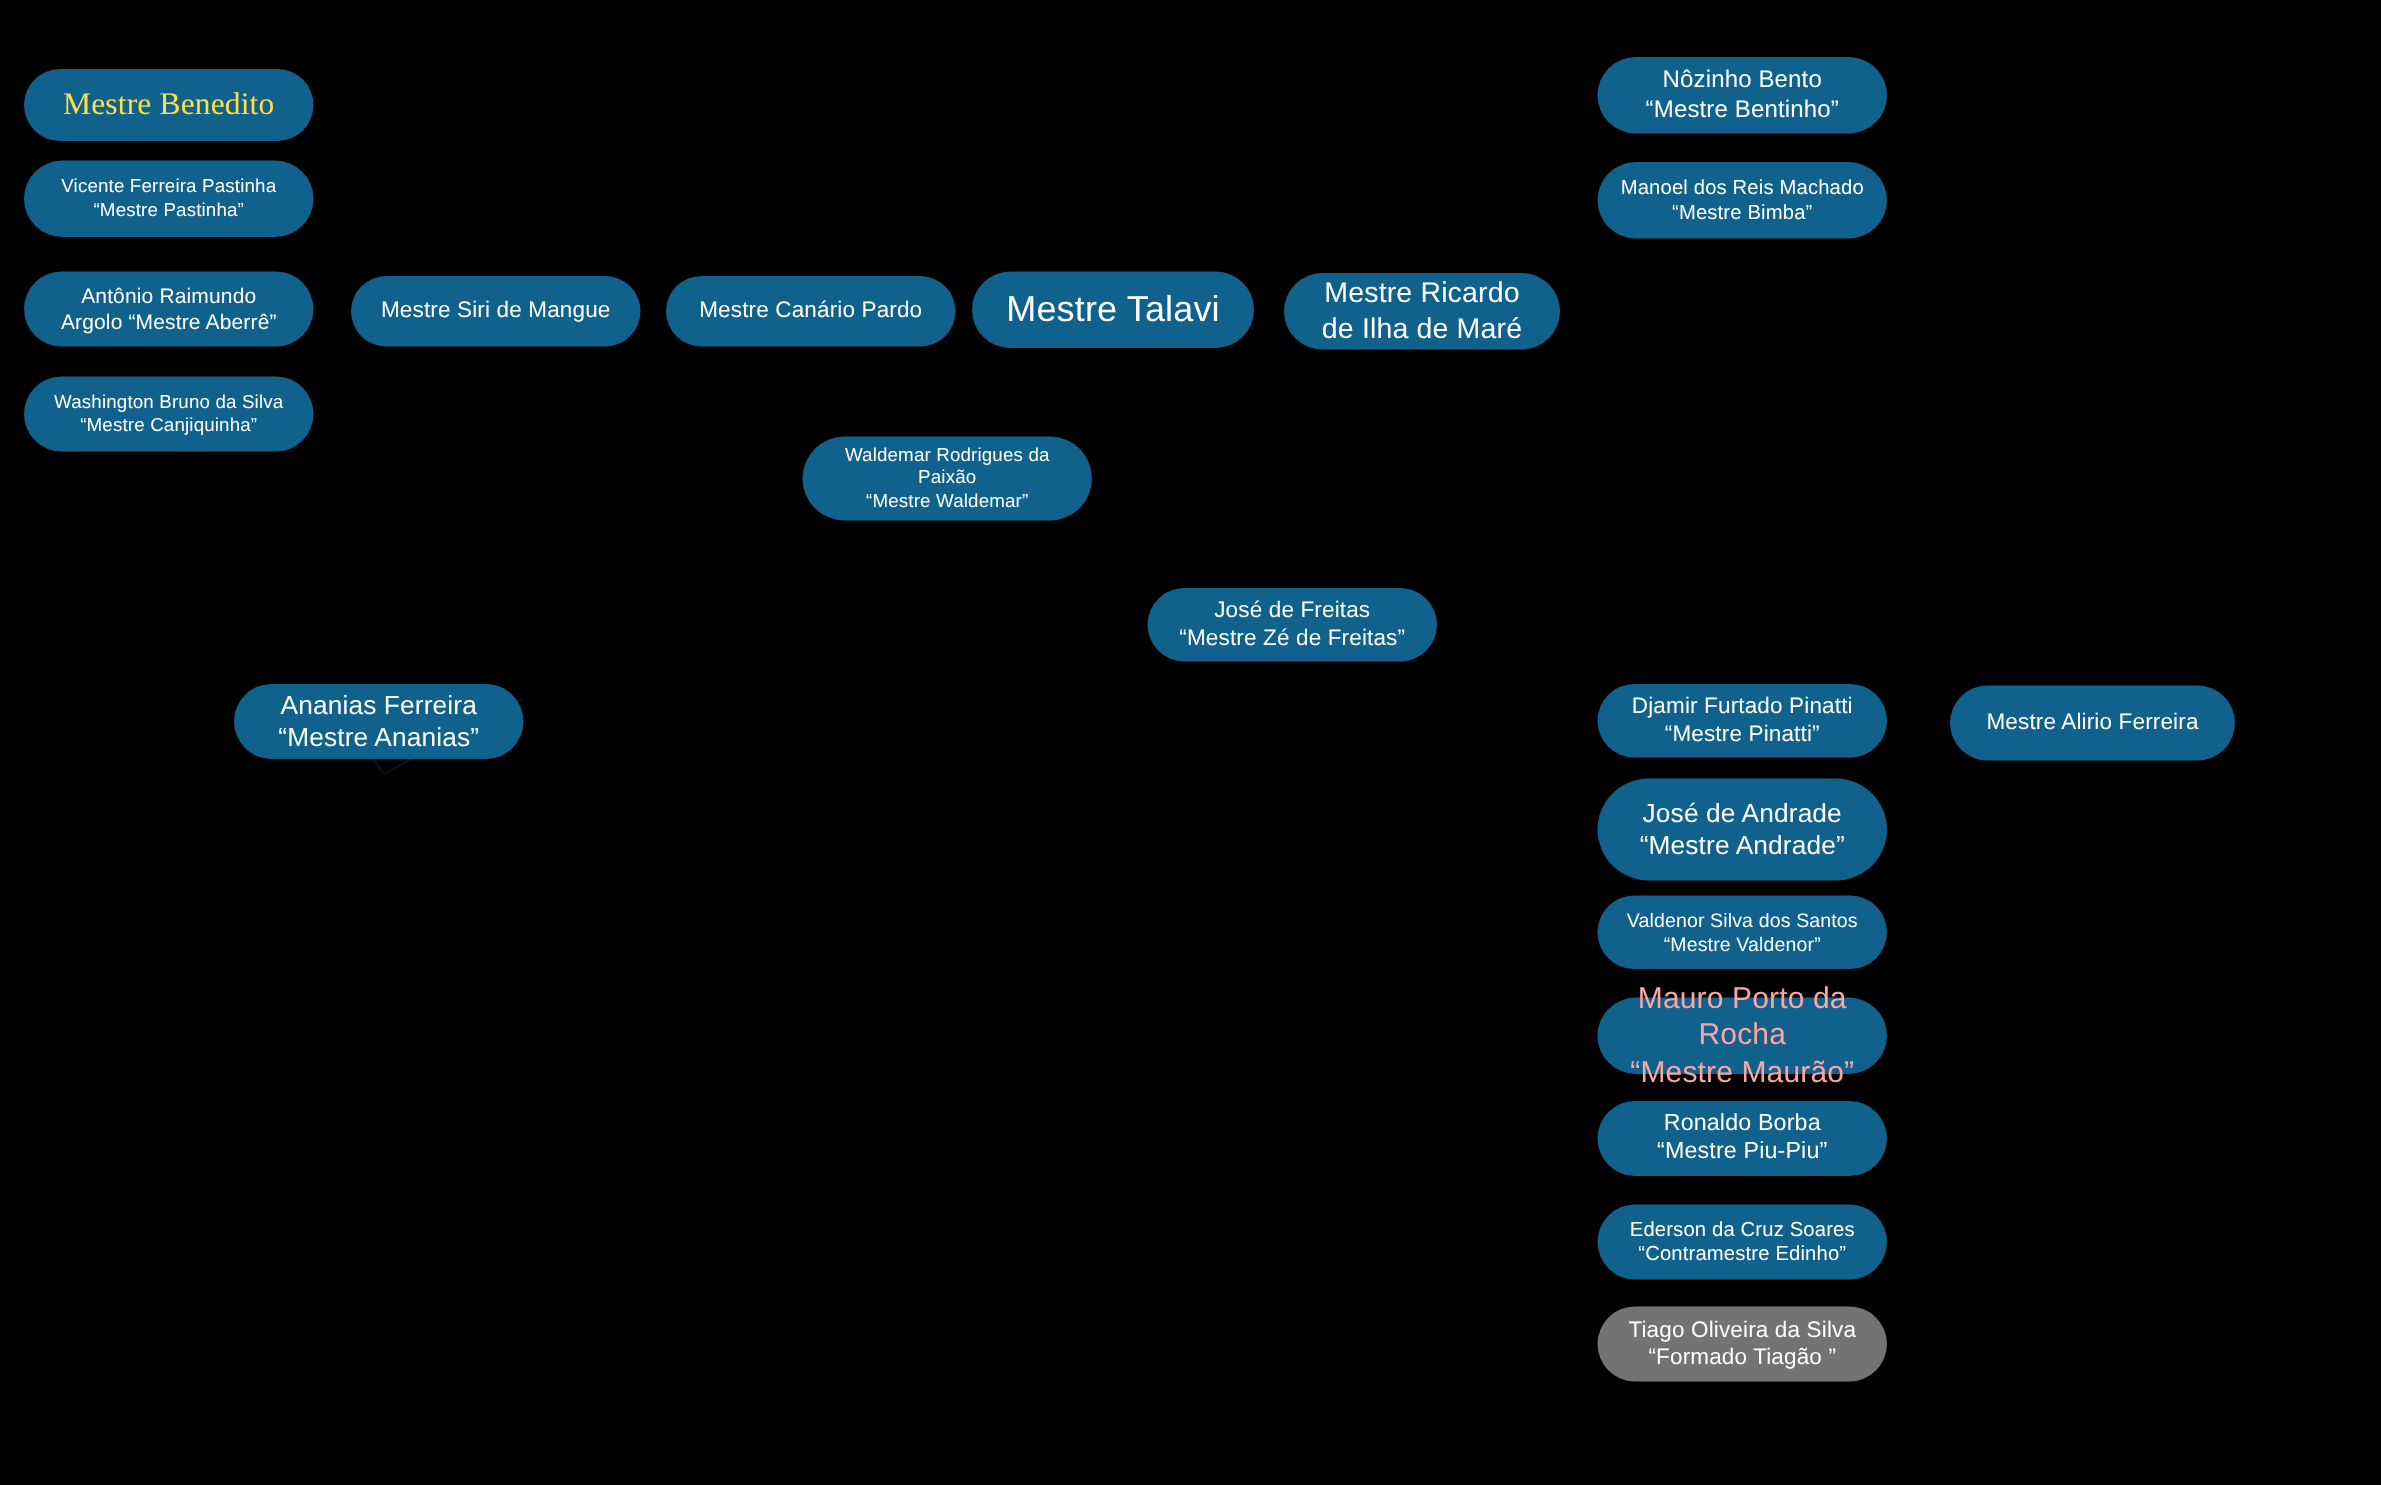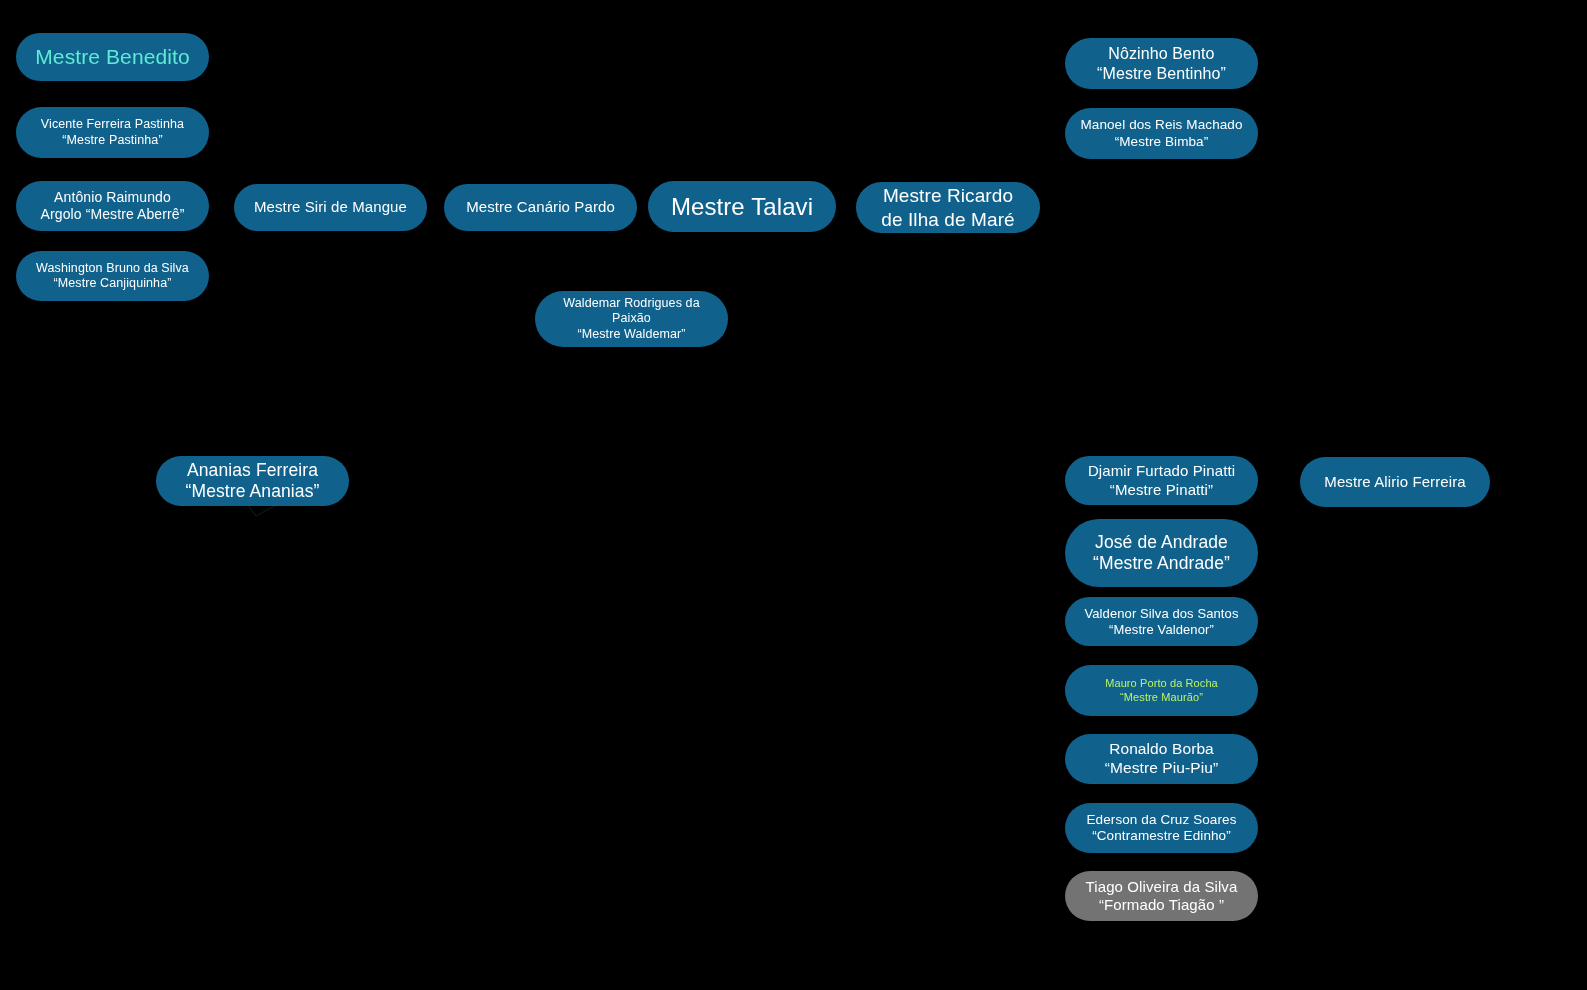--- a/index.html
+++ b/index.html
@@ -54,48 +54,50 @@
   }
 </style>
 </head>
 <body style="background: rgb(0, 0, 0);">
 
 <div id="canvas">
   <svg id="edges" viewBox="0 0 1587 990" xmlns="http://www.w3.org/2000/svg">
       <line class="edge-line" x1="256" y1="516" x2="214" y2="459" stroke="#121212"></line>
       <line class="edge-line" x1="256" y1="516" x2="348" y2="466" stroke="#121212"></line>
     </svg>
-<div class="node" style="left: 16px; top: 33px; width: 193px; height: 48px; font-size: 21px; background: rgb(16, 98, 140); color: #5eead4;">Mestre Benedito</div>
+<div class="node" style="left: 16px; top: 46px; width: 193px; height: 48px; font-size: 21px; background: rgb(16, 98, 140); color: #fde047; font-family: Liberation Serif, serif;">Mestre Benedito</div>
     <div class="node" style="left: 16px; top: 181px; width: 193px; height: 50px; font-size: 14px; background: rgb(16, 98, 140); color: rgb(255, 255, 255);">Antônio Raimundo
 Argolo “Mestre Aberrê”</div>
     <div class="node" style="left: 16px; top: 107px; width: 193px; height: 51px; font-size: 12.5px; background: rgb(16, 98, 140); color: rgb(255, 255, 255);">Vicente Ferreira Pastinha
 “Mestre Pastinha”</div>
     <div class="node" style="left: 16px; top: 251px; width: 193px; height: 50px; font-size: 12.5px; background: rgb(16, 98, 140); color: rgb(255, 255, 255);">Washington Bruno da Silva
 “Mestre Canjiquinha”</div>
     <div class="node" style="left: 234px; top: 184px; width: 193px; height: 47px; font-size: 15px; background: rgb(16, 98, 140); color: rgb(255, 255, 255);">Mestre Siri de Mangue</div>
     <div class="node" style="left: 444px; top: 184px; width: 193px; height: 47px; font-size: 15px; background: rgb(16, 98, 140); color: rgb(255, 255, 255);">Mestre Canário Pardo</div>
     <div class="node" style="left: 648px; top: 181px; width: 188px; height: 51px; font-size: 24px; background: rgb(16, 98, 140); color: rgb(255, 255, 255);">Mestre Talavi</div>
     <div class="node" style="left: 856px; top: 182px; width: 184px; height: 51px; font-size: 19px; background: rgb(16, 98, 140); color: rgb(255, 255, 255);">Mestre Ricardo
 de Ilha de Maré</div>
     <div class="node" style="left: 535px; top: 291px; width: 193px; height: 56px; font-size: 12.5px; background: rgb(16, 98, 140); color: rgb(255, 255, 255);">Waldemar Rodrigues da
 Paixão
 “Mestre Waldemar”</div>
+    <div class="node" style="left: 765px; top: 392px; width: 193px; height: 49px; font-size: 15px; background: rgb(16, 98, 140); color: rgb(255, 255, 255);">José de Freitas
+“Mestre Zé de Freitas”</div>
     <div class="node" style="left: 156px; top: 456px; width: 193px; height: 50px; font-size: 17.5px; background: rgb(16, 98, 140); color: rgb(255, 255, 255);">Ananias Ferreira
 “Mestre Ananias”</div>
     <div class="node" style="left: 1065px; top: 38px; width: 193px; height: 51px; font-size: 16px; background: rgb(16, 98, 140); color: rgb(255, 255, 255);">Nôzinho Bento
 “Mestre Bentinho”</div>
     <div class="node" style="left: 1065px; top: 108px; width: 193px; height: 51px; font-size: 13.5px; background: rgb(16, 98, 140); color: rgb(255, 255, 255);">Manoel dos Reis Machado
 “Mestre Bimba”</div>
     <div class="node" style="left: 1065px; top: 456px; width: 193px; height: 49px; font-size: 15px; background: rgb(16, 98, 140); color: rgb(255, 255, 255);">Djamir Furtado Pinatti
 “Mestre Pinatti”</div>
     <div class="node" style="left: 1065px; top: 503px; width: 193px; height: 68px; font-size: 17.5px; background: rgb(16, 98, 140); color: rgb(255, 255, 255); margin-top: 16px;">José de Andrade
 “Mestre Andrade”</div>
     <div class="node" style="left: 1065px; top: 597px; width: 193px; height: 49px; font-size: 13px; background: rgb(16, 98, 140); color: rgb(255, 255, 255); text-align: center;">Valdenor Silva dos Santos
 “Mestre Valdenor”</div>
-    <div class="node" style="left: 1065px; top: 665px; width: 193px; height: 51px; font-size: 11px; background: rgb(16, 98, 140); color: #bef264; text-align: center;">Mauro Porto da Rocha
+    <div class="node" style="left: 1065px; top: 665px; width: 193px; height: 51px; font-size: 20px; background: rgb(16, 98, 140); color: #fca5a5; text-align: center;">Mauro Porto da Rocha
 “Mestre Maurão”</div>
     <div class="node" style="left: 1065px; top: 734px; width: 193px; height: 50px; font-size: 15.5px; background: rgb(16, 98, 140); color: rgb(255, 255, 255);">Ronaldo Borba
 “Mestre Piu-Piu”</div>
     <div class="node" style="left: 1065px; top: 803px; width: 193px; height: 50px; font-size: 13.5px; background: rgb(16, 98, 140); color: rgb(255, 255, 255);">Ederson da Cruz Soares
 “Contramestre Edinho”</div>
     <div class="node" style="left: 1065px; top: 871px; width: 193px; height: 50px; font-size: 15px; background: #737373; color: rgb(255, 255, 255);">Tiago Oliveira da Silva
 “Formado Tiagão ”</div>
     <div class="node" style="left: 1300px; top: 457px; width: 190px; height: 50px; font-size: 15px; background: rgb(16, 98, 140); color: rgb(255, 255, 255);">Mestre Alirio Ferreira</div>
   </div>
 

